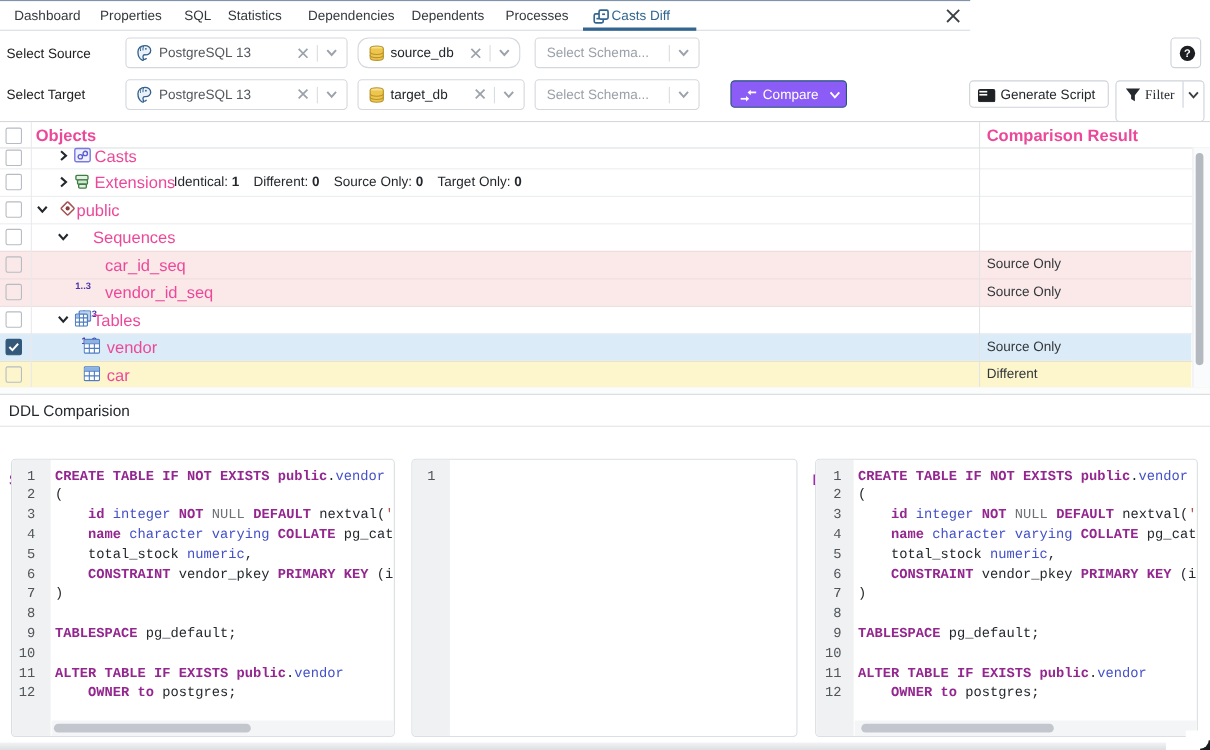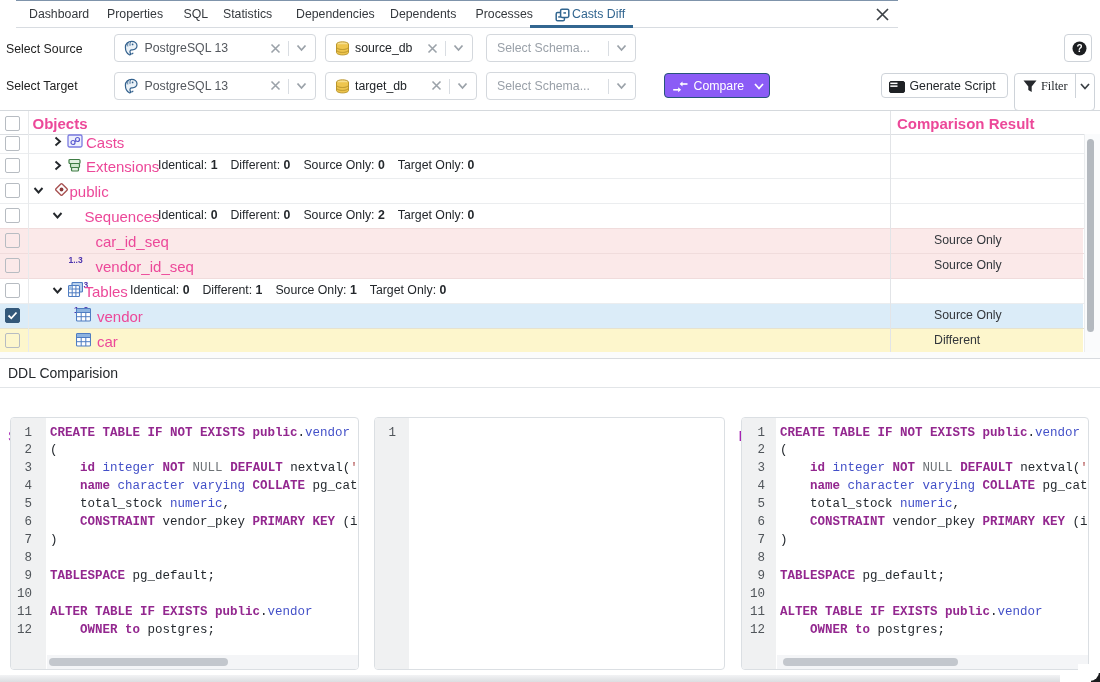--- a/index.html
+++ b/index.html
@@ -2,21 +2,21 @@
 <html><head>
 <meta charset="utf-8">
 <style>
 * { margin:0; padding:0; box-sizing:border-box; }
 html,body { width:1100px; height:682px; overflow:hidden; background:#fff;
   font-family:"Liberation Sans", sans-serif; }
 .abs { position:absolute; }
 #page { position:relative; width:1100px; height:682px; background:#fff; }
 
 
-#tabbar { position:absolute; left:16px; top:0; width:882px; height:28px;
+#tabbar { position:absolute; left:0; top:0; width:882px; height:28px;
   border-top:1px solid #7f94ab; border-bottom:1px solid #d8dce1; background:#fff; }
 .tab { position:absolute; top:0; height:27px; line-height:26px; font-size:12.3px; color:#35393e; }
 #tab-active-underline { position:absolute; left:530px; top:25px; width:103px; height:2.7px; background:#326690; }
 .tabicon { position:absolute; top:7px; }
 #closex { position:absolute; right:8px; top:6px; width:15px; height:15px; }
 
 
 .lbl { position:absolute; left:6px; font-size:12.3px; color:#222; }
 .sel { position:absolute; height:28px; background:#fff; border:1px solid #d4d8dd; border-radius:4px; }
 .sel .txt { position:absolute; left:30px; top:6px; font-size:12.3px; color:#54585e; }
@@ -28,21 +28,21 @@
 .btn { position:absolute; background:#fff; border:1px solid #ced3d9; border-radius:4px; font-size:12.3px; color:#24282c; }
 
 
 #objtable { position:absolute; left:0; top:110px; width:1100px; height:248px; }
 .hline { position:absolute; left:0; width:1100px; height:1px; background:#ebedef; }
 .row { position:absolute; left:0; width:1083px; }
 .rowtxt { font-size:15px; color:#ec4899; }
 .cb { position:absolute; left:5px; width:15px; height:15px; border:1px solid #b7bcc2; border-radius:2px; background:transparent; }
 .stats { position:absolute; font-size:12.3px; color:#24282c; white-space:nowrap; }
 .stats b { font-weight:bold; }
-.cmpres { position:absolute; left:897px; font-size:12.3px; color:#33373c;margin-left:37px; }
+.cmpres { position:absolute; left:897px; font-size:12.3px; color:#33373c; }
 .sp { display:inline-block; width:13px; }
 .seqico { font-size:8.5px; font-weight:bold; color:#4d34ae;margin-top:45px; }
 .cb.on { background:#33587a; border-color:#33587a; }
 
 
 #ddl { position:absolute; left:0; top:358px; width:1100px; height:324px; }
 .pane { position:absolute; top:58.5px; height:253.5px; background:#fff; border:1px solid #dbdfe3; border-radius:4px; overflow:hidden; }
 .gutter { position:absolute; left:0; top:0; bottom:0; background:#f0f1f2; }
 .lnum { position:absolute; font-family:"Liberation Mono", monospace; font-size:12.5px; color:#50555a; text-align:right; }
 .code { position:absolute; font-family:"Liberation Mono", monospace; font-size:12.5px; color:#24292e; white-space:pre; }
@@ -85,21 +85,21 @@
         </svg>
       <span class="txt">PostgreSQL 13</span>
       <svg class="clr" viewBox="0 0 13 13">
           <path d="M2.5 2.5 L10.5 10.5 M10.5 2.5 L2.5 10.5" stroke="#9ba2a9" stroke-width="1.6"></path>
         </svg>
       <span class="dvd"></span>
       <svg class="chv" width="11" height="8" viewBox="0 0 11 8">
           <path d="M1.5 1.5 L5.5 6 L9.5 1.5" stroke="#9ba2a9" stroke-width="1.8" fill="none"></path>
         </svg>
     </div>
-    <div class="sel" style="left:325px; top:34px; width:148px;">
+    <div class="sel" style="left:325px; top:34px; width:148px;border-radius:10px;">
       <svg class="icon" style="left:9px; top:6px; width:15px; height:15px" viewBox="0 0 15 15">
           <use href="#dbicon"></use>
         </svg>
       <span class="txt" style="left:29px;color:#212529">source_db</span>
       <svg class="clr" viewBox="0 0 13 13">
           <path d="M2.5 2.5 L10.5 10.5 M10.5 2.5 L2.5 10.5" stroke="#9ba2a9" stroke-width="1.6"></path>
         </svg>
       <span class="dvd"></span>
       <svg class="chv" width="11" height="8" viewBox="0 0 11 8">
           <path d="M1.5 1.5 L5.5 6 L9.5 1.5" stroke="#9ba2a9" stroke-width="1.8" fill="none"></path>
@@ -239,41 +239,39 @@
         <use href="#pubicon"></use>
       </svg>
     <span class="abs rowtxt" style="left:69.5px;top:72.5px">public</span>
 
     <span class="cb" style="top:98px"></span>
     <svg class="abs" style="left:52px;top:100px" width="11" height="11" viewBox="0 0 11 11">
         <path d="M1.5 3 L5.5 7.5 L9.5 3" stroke="#24282c" stroke-width="1.9" fill="none"></path>
       </svg>
     <span class="abs seqico" style="left:68.5px;top:100px">1..3</span>
     <span class="abs rowtxt" style="left:84.5px;top:97.5px">Sequences</span>
-    <span class="stats" style="left:158px;top:97.5px">Identical: <b>0</b><span class="sp"></span>Different: <b>0</b><span class="sp"></span>Source Only: <b>2</b><span class="sp"></span>Target Only: <b>0</b></span>
 
     <span class="cb" style="top:123px"></span>
     <span class="abs seqico" style="left:74px;top:125px">1..3</span>
     <span class="abs rowtxt" style="left:95.5px;top:122.5px">car_id_seq</span>
     <span class="cmpres" style="top:122.5px">Source Only</span>
 
     <span class="cb" style="top:148px"></span>
     <span class="abs seqico" style="left:74px;top:150px">1..3</span>
     <span class="abs rowtxt" style="left:95.5px;top:147.5px">vendor_id_seq</span>
     <span class="cmpres" style="top:147.5px">Source Only</span>
 
     <span class="cb" style="top:173px"></span>
     <svg class="abs" style="left:52px;top:175px" width="11" height="11" viewBox="0 0 11 11">
         <path d="M1.5 3 L5.5 7.5 L9.5 3" stroke="#24282c" stroke-width="1.9" fill="none"></path>
       </svg>
     <svg class="abs" style="left:68px;top:172px" width="15" height="15" viewBox="0 0 15 15">
         <use href="#tablesicon"></use>
       </svg>
     <span class="abs rowtxt" style="left:84.5px;top:172.5px">Tables</span>
-    <span class="stats" style="left:130px;top:172.5px">Identical: <b>0</b><span class="sp"></span>Different: <b>1</b><span class="sp"></span>Source Only: <b>1</b><span class="sp"></span>Target Only: <b>0</b></span>
 
     <span class="cb on" style="top:198px">
         <svg width="13" height="13" viewBox="0 0 13 13" style="position:absolute;left:0;top:0">
           <path d="M2.5 6.5 L5.3 9.3 L10.5 3.5" stroke="#fff" stroke-width="1.8" fill="none"></path>
         </svg>
       </span>
     <svg class="abs" style="left:76px;top:197px" width="15" height="15" viewBox="0 0 15 15">
         <use href="#tableicon"></use>
       </svg>
     <span class="abs rowtxt" style="left:97px;top:197.5px">vendor</span>

